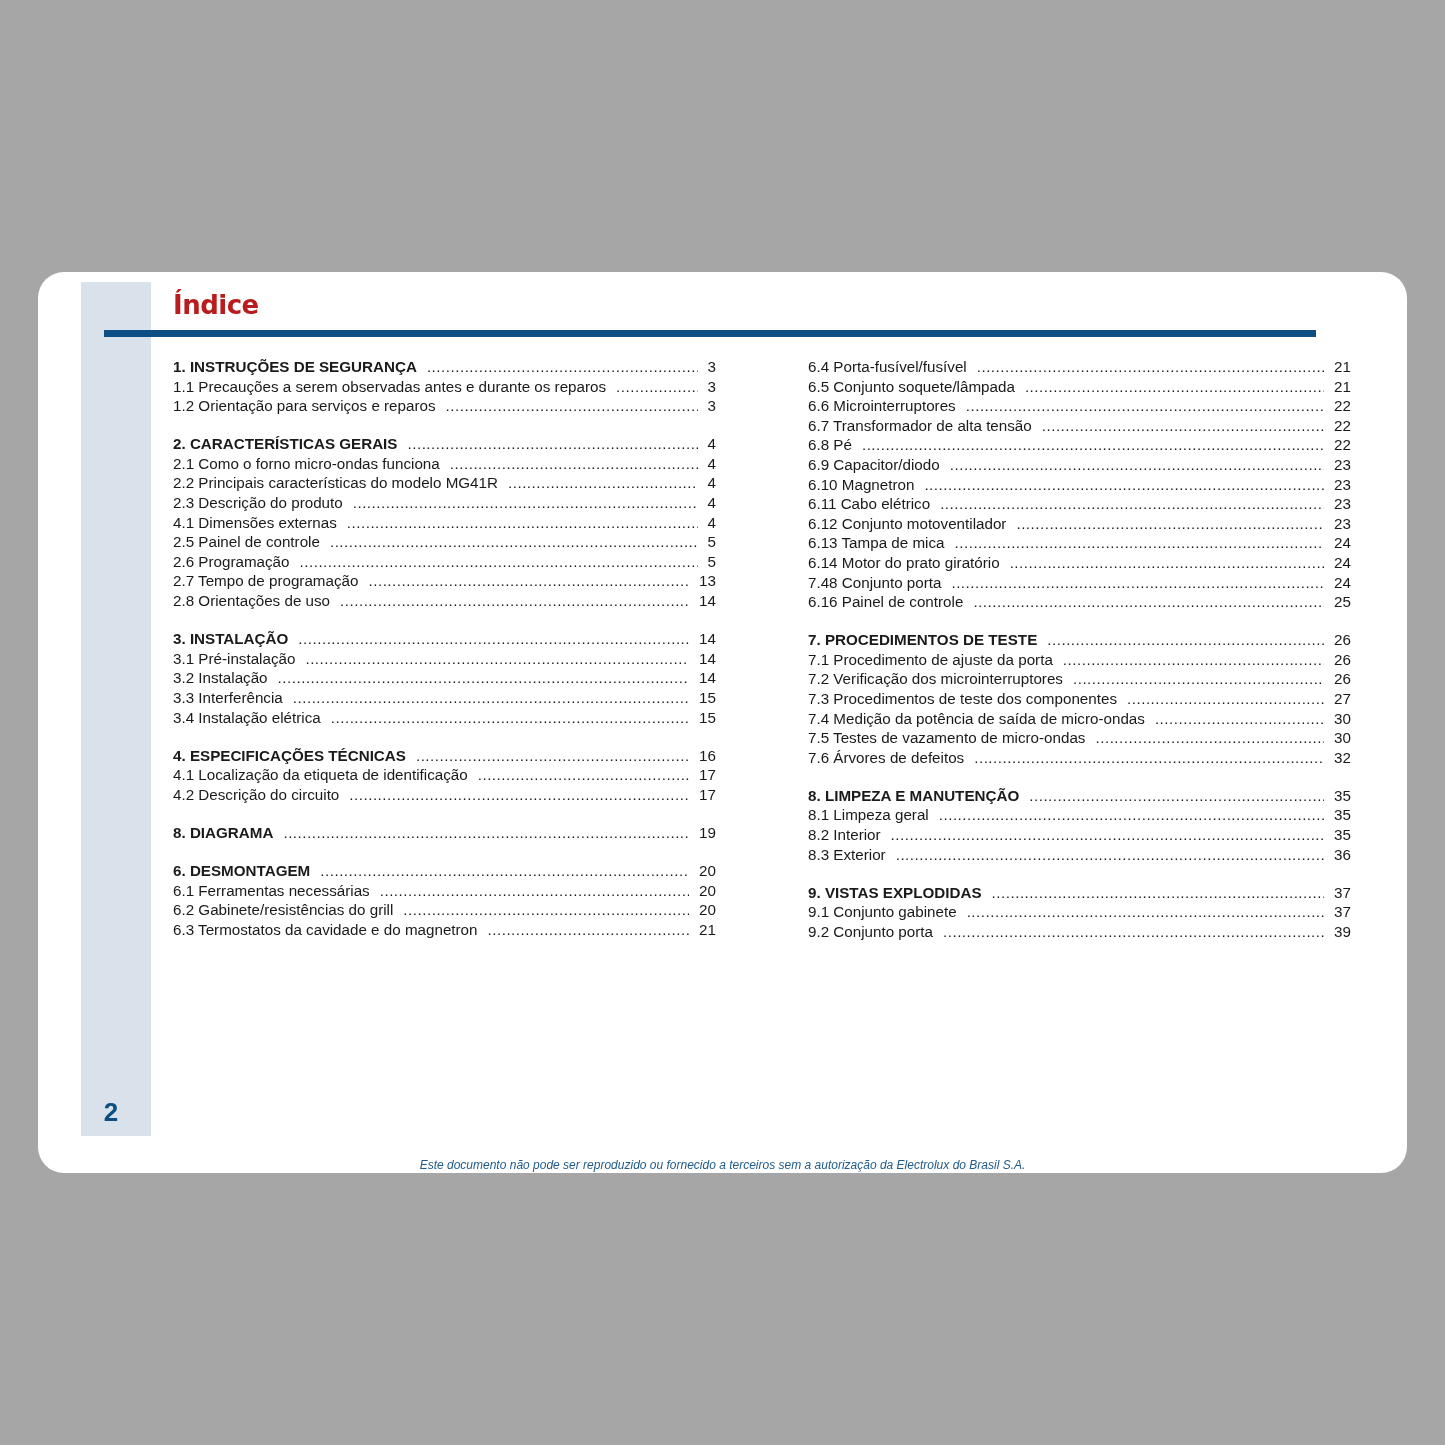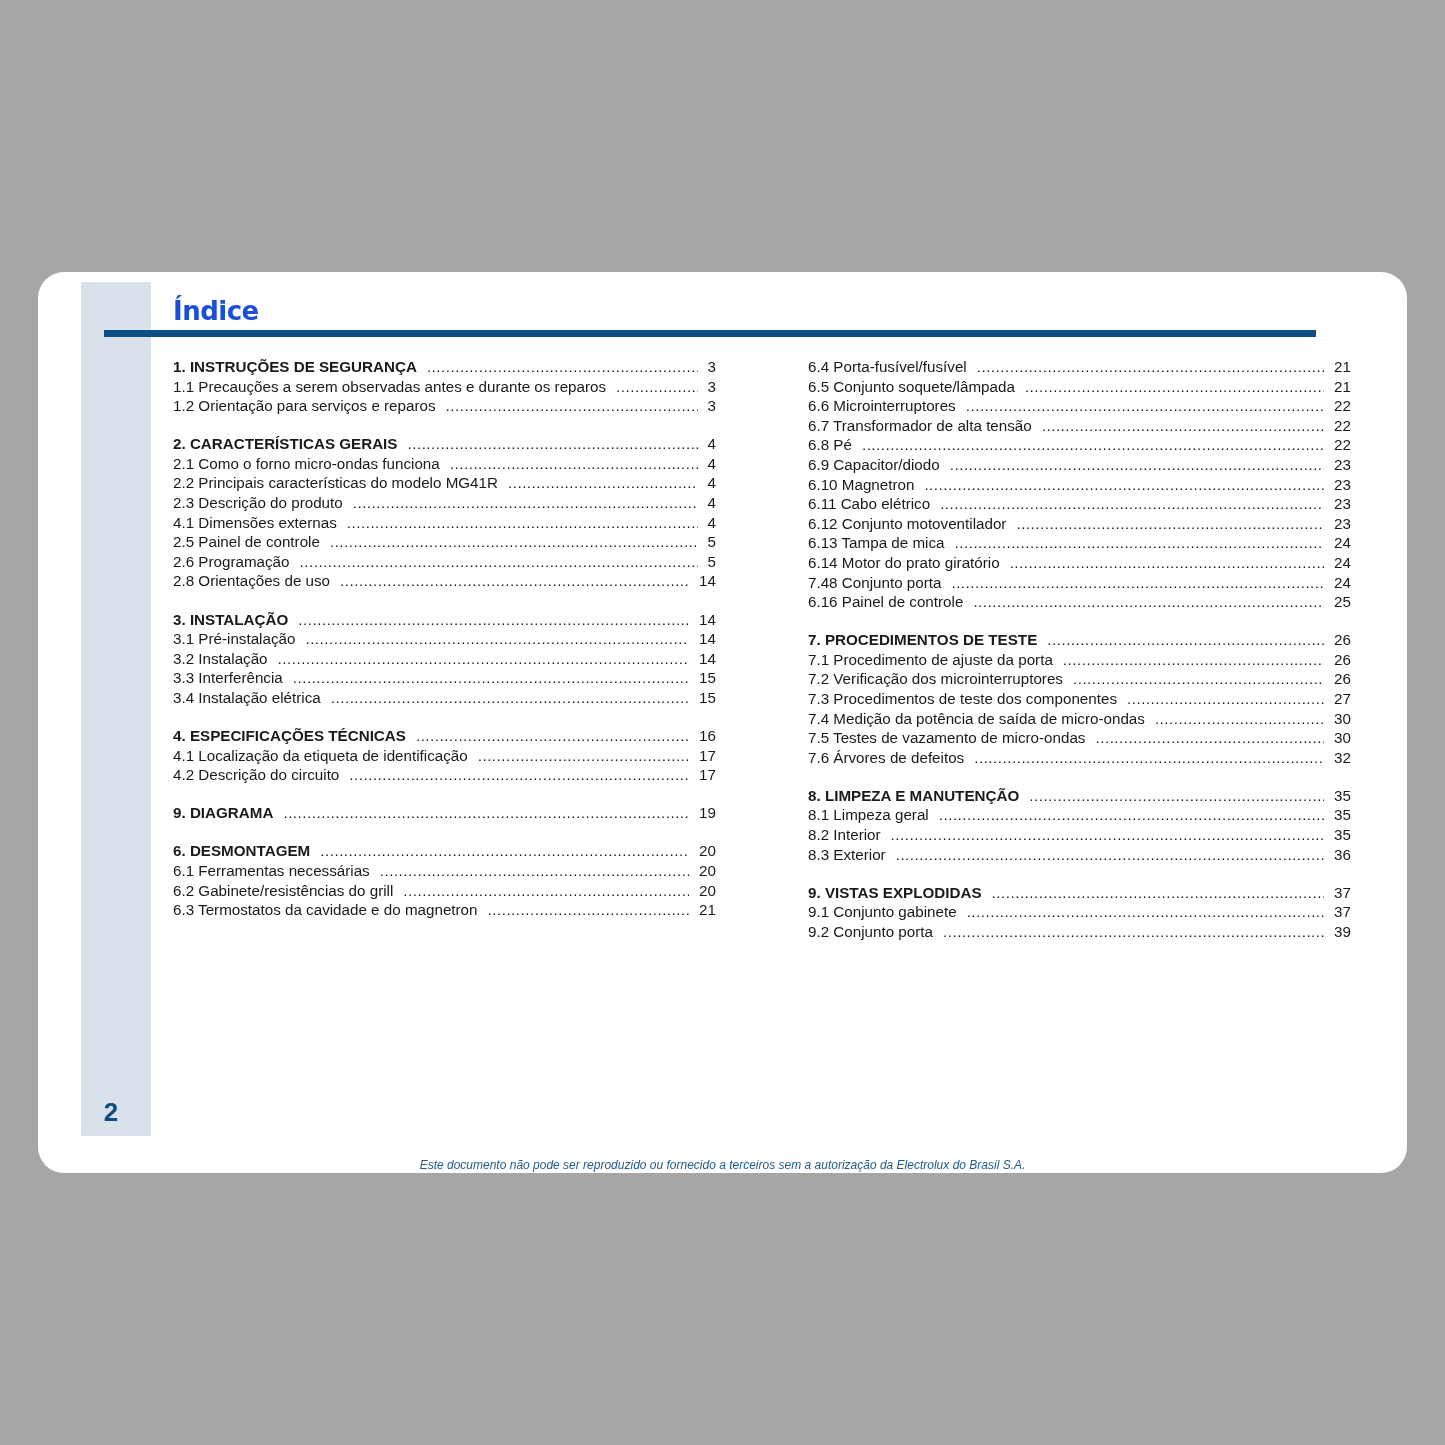--- a/index.html
+++ b/index.html
@@ -25,24 +25,24 @@
     }
     .page-num {
       position: absolute;
       left: 0; bottom: 8px; width: 60px;
       text-align: center;
       font-size: 26px; font-weight: bold;
       color: #0d4f84;
     }
     .title {
       position: absolute;
-      left: 135px; top: 24px;
+      left: 135px; top: 18px;
       font-family: "DejaVu Sans", sans-serif;
       font-size: 26px; font-weight: bold;
-      color: #1d4ed8;
+      color: #b91c1c;
       letter-spacing: -0.5px;
       text-align: right;
     }
     .rule {
       position: absolute;
       left: 66px; top: 58px;
       width: 1212px; height: 7px;
       background: #0d4f84;
     }
     .col {
@@ -143,20 +143,25 @@
           <span class="label">2.5 Painel de controle</span>
           <span class="dots"></span>
           <span class="pg">5</span>
         </div>
         <div class="row">
           <span class="label">2.6 Programação</span>
           <span class="dots"></span>
           <span class="pg">5</span>
         </div>
         <div class="row">
+          <span class="label">2.7 Tempo de programação</span>
+          <span class="dots"></span>
+          <span class="pg">13</span>
+        </div>
+        <div class="row">
           <span class="label">2.8 Orientações de uso</span>
           <span class="dots"></span>
           <span class="pg">14</span>
         </div>
       </div>
       <div class="section">
         <div class="row head">
           <span class="label">3. INSTALAÇÃO</span>
           <span class="dots"></span>
           <span class="pg">14</span>
@@ -194,21 +199,21 @@
           <span class="pg">17</span>
         </div>
         <div class="row">
           <span class="label">4.2 Descrição do circuito</span>
           <span class="dots"></span>
           <span class="pg">17</span>
         </div>
       </div>
       <div class="section">
         <div class="row head">
-          <span class="label">9. DIAGRAMA</span>
+          <span class="label">8. DIAGRAMA</span>
           <span class="dots"></span>
           <span class="pg">19</span>
         </div>
       </div>
       <div class="section">
         <div class="row head">
           <span class="label">6. DESMONTAGEM</span>
           <span class="dots"></span>
           <span class="pg">20</span>
         </div>

